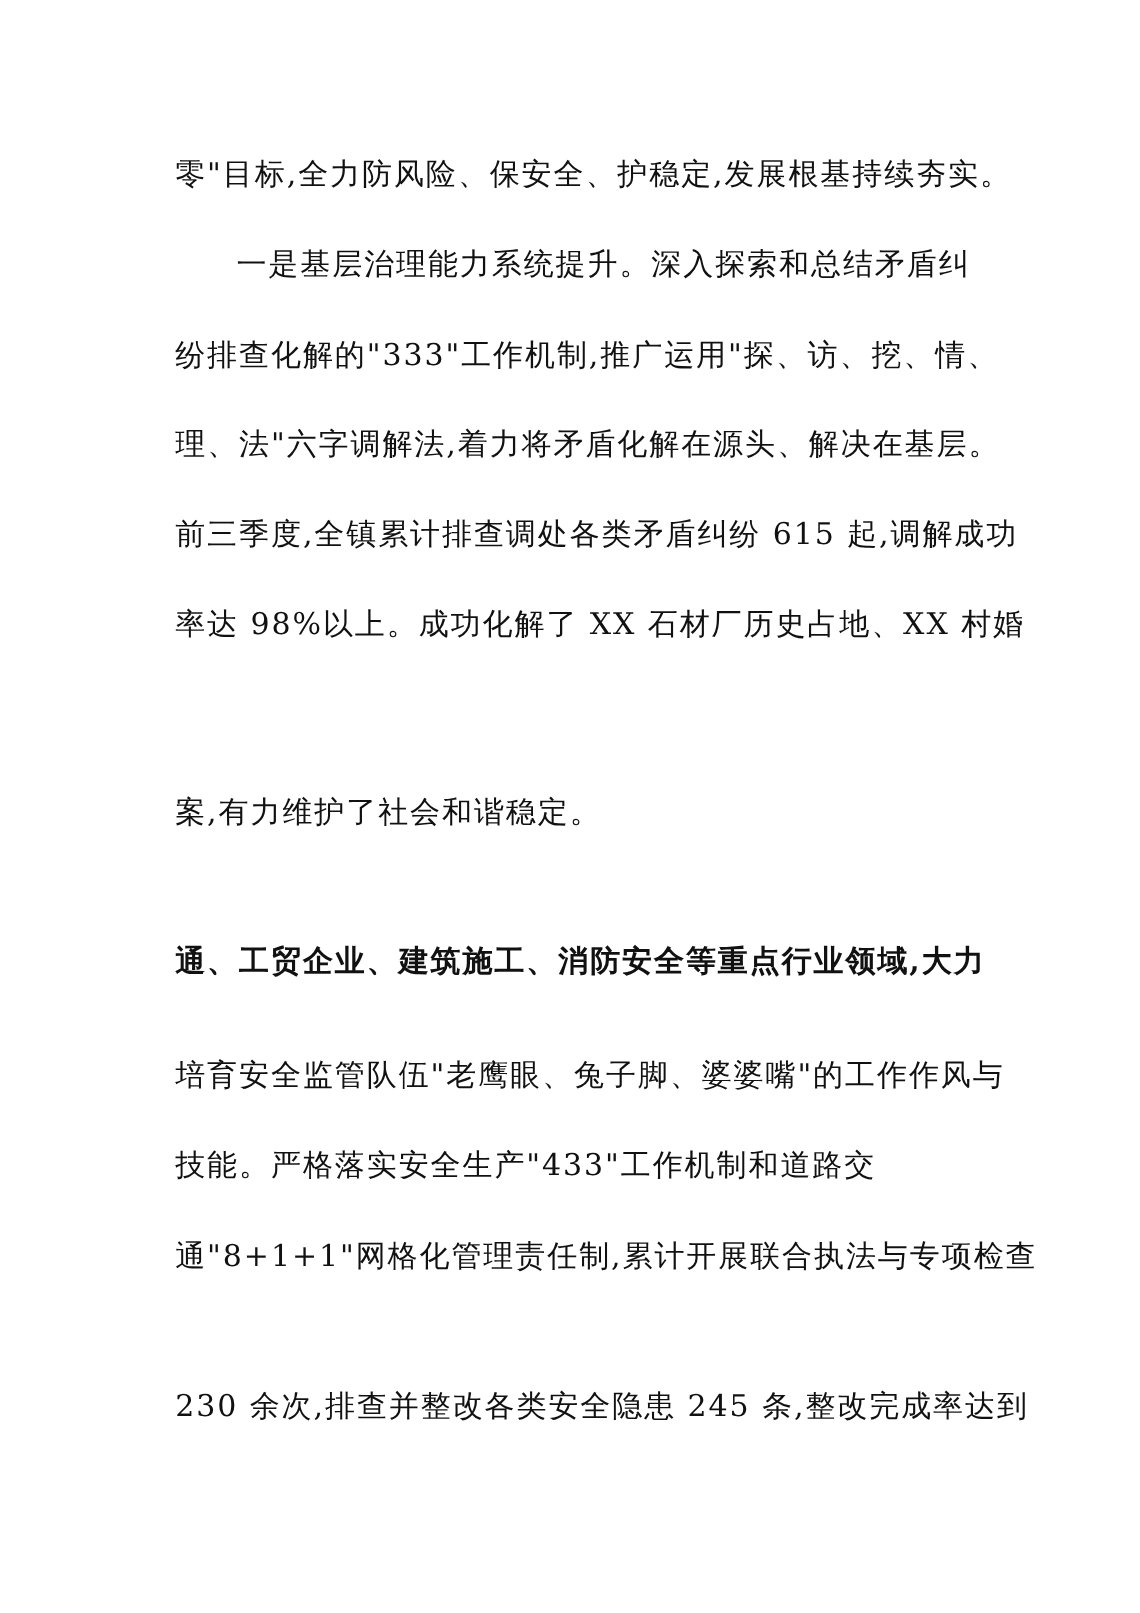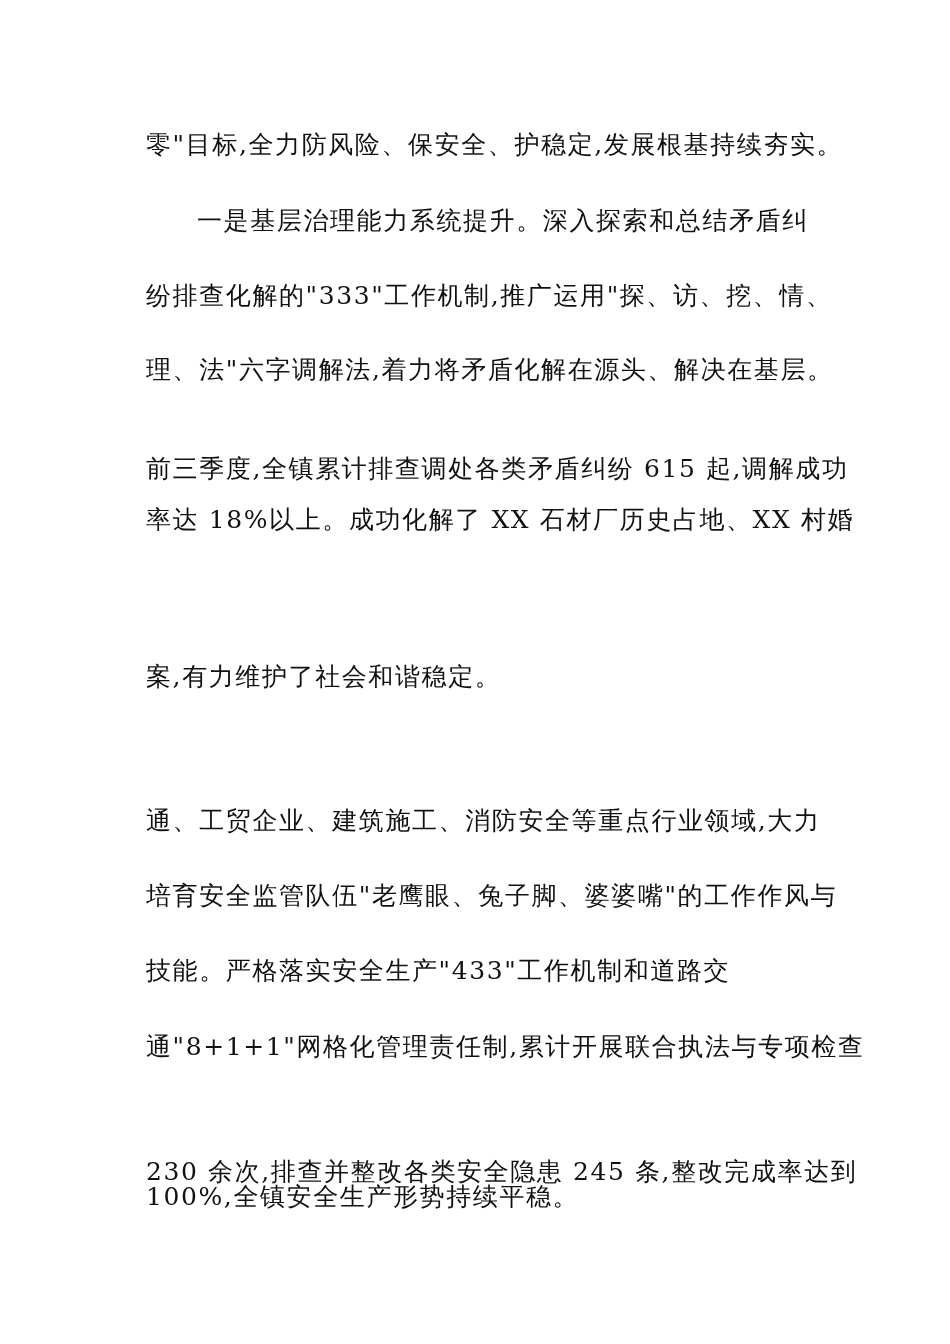--- a/index.html
+++ b/index.html
@@ -13,23 +13,22 @@
 </head>
 <body>
 
 <div class="page">
 
   <div class="line" style="top:128px;">零"目标,全力防风险、保安全、护稳定,发展根基持续夯实。</div>
 
   <div class="line indent" style="top:204px;font-family:Liberation Serif, serif;">一是基层治理能力系统提升。深入探索和总结矛盾纠</div>
   <div class="line" style="top:279px;">纷排查化解的"333"工作机制,推广运用"探、访、挖、情、</div>
   <div class="line" style="top:353px;">理、法"六字调解法,着力将矛盾化解在源头、解决在基层。</div>
-  <div class="line" style="top:452px;">前三季度,全镇累计排查调处各类矛盾纠纷 615 起,调解成功</div>
-  <div class="line" style="top:503px;">率达 18%以上。成功化解了 XX 石材厂历史占地、XX 村婚</div>
+  <div class="line" style="top:428px;">前三季度,全镇累计排查调处各类矛盾纠纷 615 起,调解成功</div>
+  <div class="line" style="top:503px;">率达 98%以上。成功化解了 XX 石材厂历史占地、XX 村婚</div>
   <div class="line" style="top:660px;">案,有力维护了社会和谐稳定。</div>
 
-  <div class="line" style="top:804px;">通、工贸企业、建筑施工、消防安全等重点行业领域,大力</div>
+  <div class="line" style="top:784px;font-weight:bold;">通、工贸企业、建筑施工、消防安全等重点行业领域,大力</div>
   <div class="line" style="top:879px;">培育安全监管队伍"老鹰眼、兔子脚、婆婆嘴"的工作作风与</div>
   <div class="line" style="top:954px;">技能。严格落实安全生产"433"工作机制和道路交</div>
   <div class="line" style="top:1030px;">通"8+1+1"网格化管理责任制,累计开展联合执法与专项检查</div>
   <div class="line" style="top:1155px;">230 余次,排查并整改各类安全隐患 245 条,整改完成率达到</div>
-  <div class="line" style="top:1180px;">100%,全镇安全生产形势持续平稳。</div>
 </div>
 
 </body></html>

